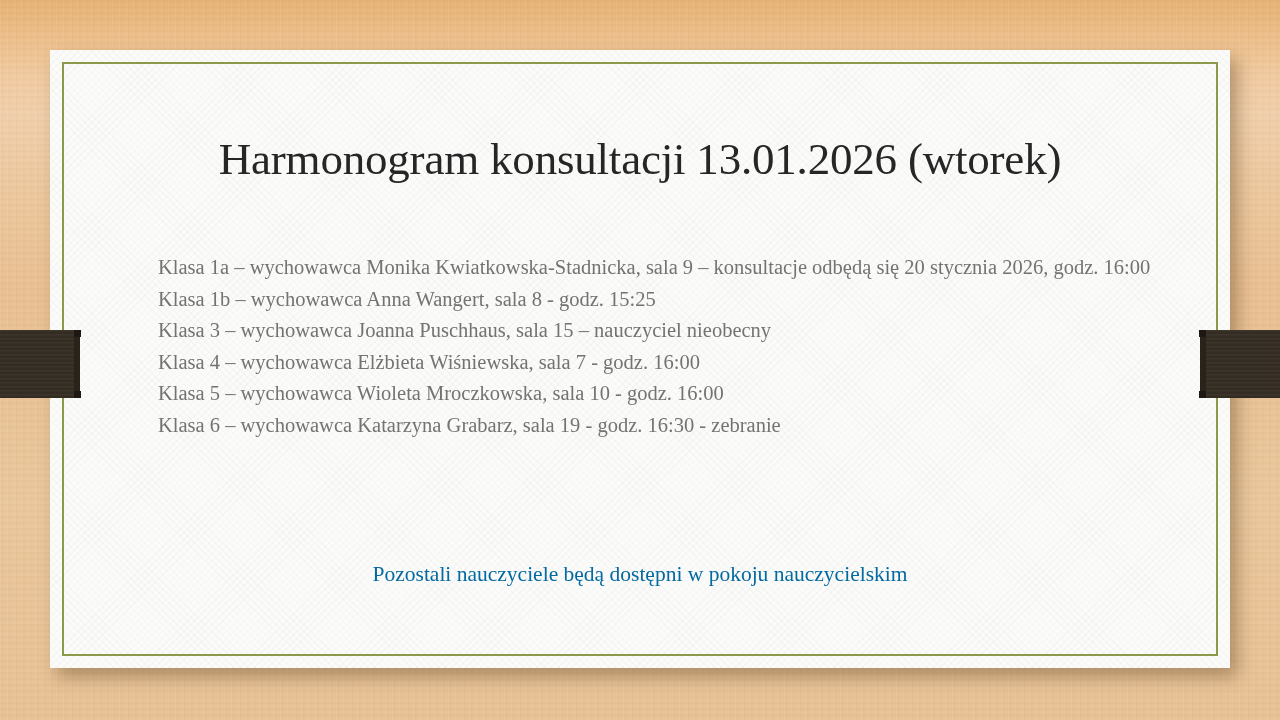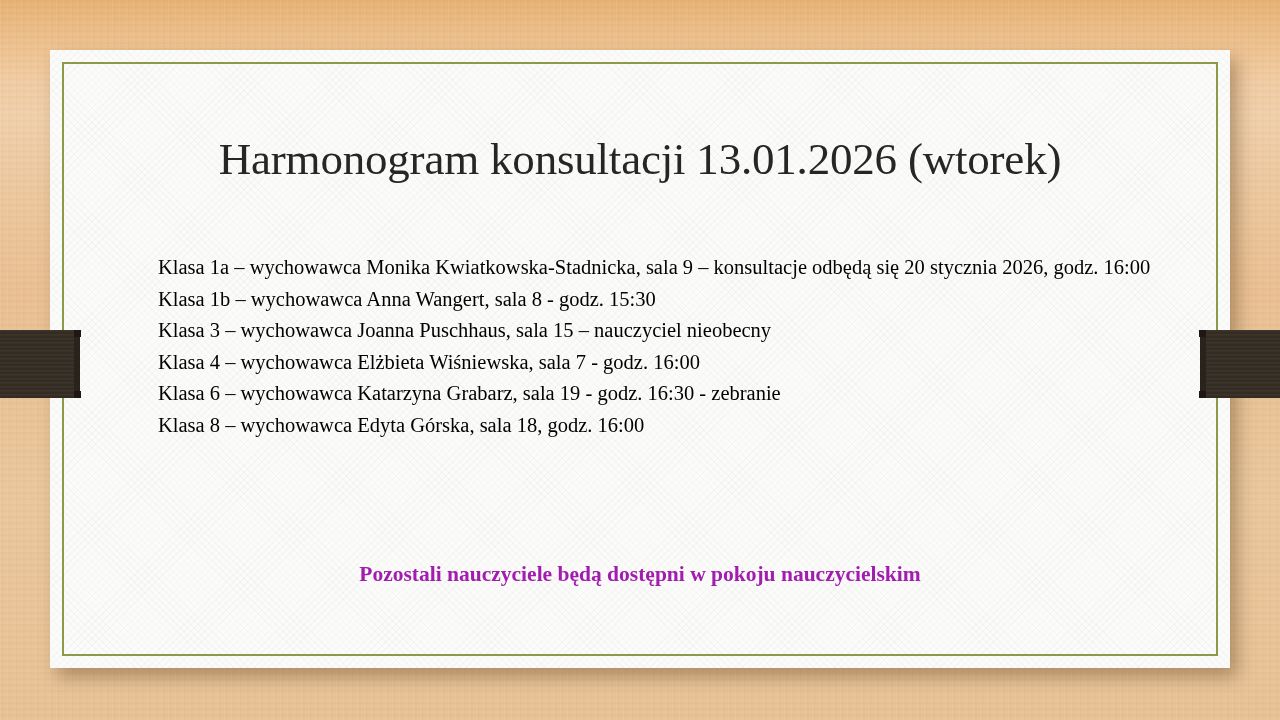--- a/index.html
+++ b/index.html
@@ -192,32 +192,32 @@
   }
   .body-list {
     position: absolute;
     left: 158px;
     top: 236px;
     width: 1010px;
   }
   .body-line {
     font-size: 20.5px;
     line-height: 31.6px;
-    color: #000000;
+    color: #737373;
     white-space: nowrap;
   }
   .footer-note {
     position: absolute;
     left: 90px;
     top: 546px;
     width: 1100px;
     text-align: center;
     font-size: 21.5px;
-    font-weight: bold;
-    color: #a21caf;
+    font-weight: normal;
+    color: #0369a1;
   }
 </style>
 </head>
 <body>
 
 <div id="slide">
 
   <div class="bg-wood"></div>
   <div class="bg-grain"></div>
   <div class="bg-bands"></div>
@@ -238,23 +238,23 @@
   <div class="ribbon-tab ribbon-tab-right"></div>
   <div class="ribbon-nub" style="right:74px; top:330px;"></div>
   <div class="ribbon-nub" style="right:74px; top:391px;"></div>
 
   <div class="content">
 
     <div class="title">Harmonogram konsultacji 13.01.2026 (wtorek)</div>
 
     <div class="body-list">
       <div class="body-line">Klasa 1a – wychowawca Monika Kwiatkowska-Stadnicka, sala 9 – konsultacje odbędą się 20 stycznia 2026, godz. 16:00</div>
-      <div class="body-line">Klasa 1b – wychowawca Anna Wangert, sala 8 - godz. 15:30</div>
+      <div class="body-line">Klasa 1b – wychowawca Anna Wangert, sala 8 - godz. 15:25</div>
       <div class="body-line">Klasa 3 – wychowawca Joanna Puschhaus, sala 15 – nauczyciel nieobecny</div>
       <div class="body-line">Klasa 4 – wychowawca Elżbieta Wiśniewska, sala 7 - godz. 16:00</div>
+      <div class="body-line">Klasa 5 – wychowawca Wioleta Mroczkowska, sala 10 - godz. 16:00</div>
       <div class="body-line">Klasa 6 – wychowawca Katarzyna Grabarz, sala 19 - godz. 16:30 - zebranie</div>
-      <div class="body-line">Klasa 8 – wychowawca Edyta Górska, sala 18, godz. 16:00</div>
     </div>
 
     <div class="footer-note">Pozostali nauczyciele będą dostępni w pokoju nauczycielskim</div>
 
   </div>
 </div>
 
 </body></html>

